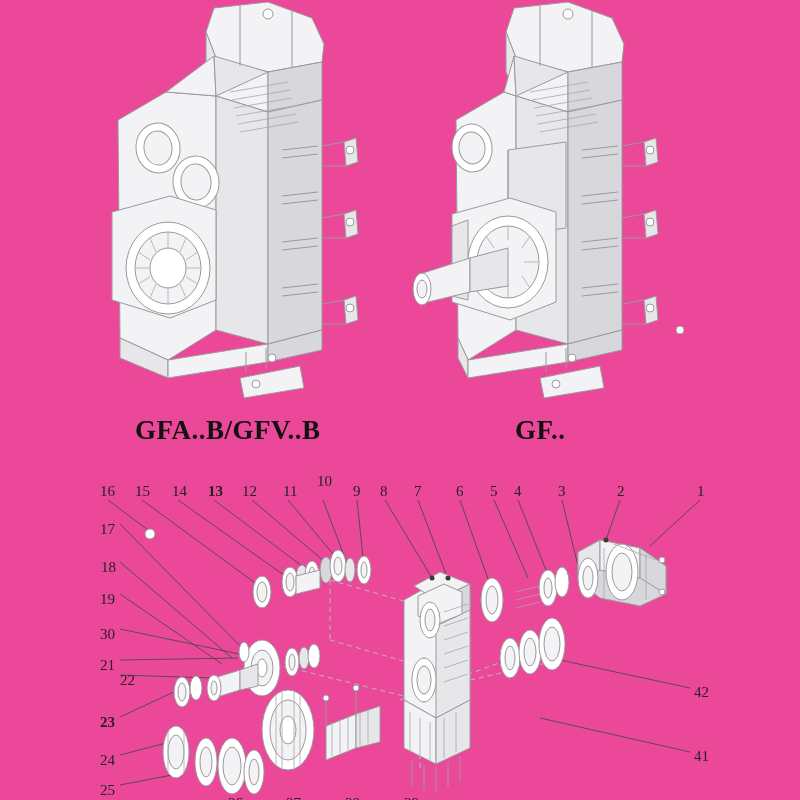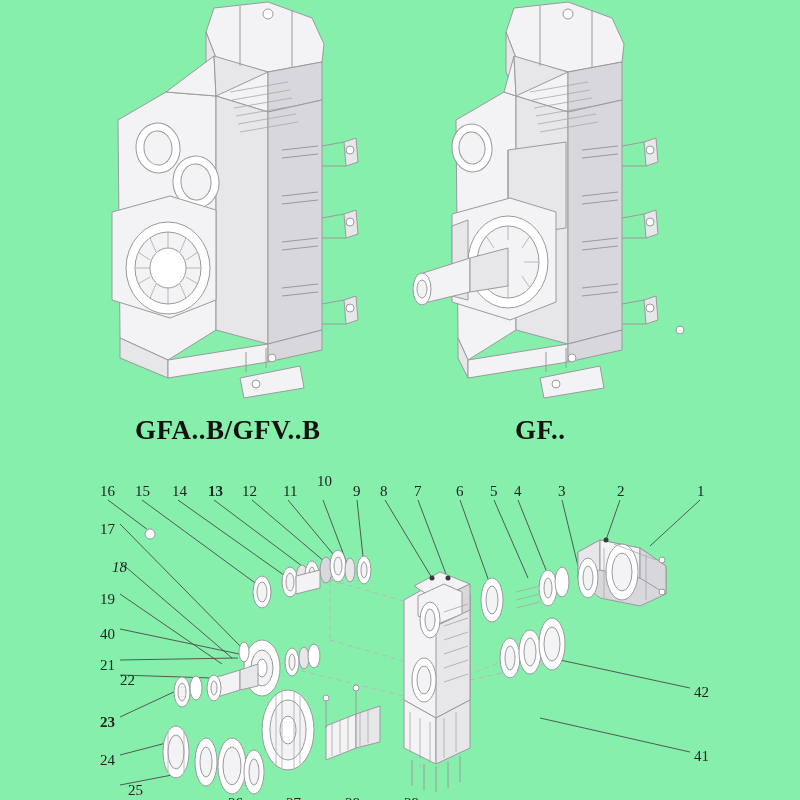--- a/index.html
+++ b/index.html
@@ -11,21 +11,21 @@
     width: 800px;
     height: 800px;
     font-family: "Liberation Serif", serif;
     overflow: hidden;
     position: relative;
   }
   #page {
     position: relative;
     width: 800px;
     height: 800px;
-    background: #86efac;
+    background: #ec4899;
   }
   .drawing-layer {
     position: absolute;
     inset: 0;
   }
   .label {
     position: absolute;
     font-family: "Liberation Serif", serif;
     color: #1a1a1a;
     white-space: nowrap;
@@ -481,28 +481,28 @@
       <div class="label callout-num" style="left: 353px; top: 483px;">9</div>
       <div class="label callout-num" style="left: 380px; top: 483px;">8</div>
       <div class="label callout-num" style="left: 414px; top: 483px;">7</div>
       <div class="label callout-num" style="left: 456px; top: 483px;">6</div>
       <div class="label callout-num" style="left: 490px; top: 483px;">5</div>
       <div class="label callout-num" style="left: 514px; top: 483px;">4</div>
       <div class="label callout-num" style="left: 558px; top: 483px;">3</div>
       <div class="label callout-num" style="left: 617px; top: 483px;">2</div>
       <div class="label callout-num" style="left: 697px; top: 483px;">1</div>
       <div class="label callout-num" style="left: 100px; top: 521px;">17</div>
-      <div class="label callout-num" style="left: 112px; top: 559px; font-style: italic;">18</div>
+      <div class="label callout-num" style="left: 101px; top: 559px;">18</div>
       <div class="label callout-num" style="left: 100px; top: 591px; text-align: center;">19</div>
-      <div class="label callout-num" style="left: 100px; top: 626px;">40</div>
+      <div class="label callout-num" style="left: 100px; top: 626px;">30</div>
       <div class="label callout-num" style="left: 100px; top: 657px;">21</div>
       <div class="label callout-num" style="left: 100px; top: 672px; margin-left: 20px;">22</div>
       <div class="label callout-num" style="left: 100px; top: 714px; font-weight: bold;">23</div>
       <div class="label callout-num" style="left: 100px; top: 752px;">24</div>
-      <div class="label callout-num" style="left: 100px; top: 782px; margin-left: 28px;">25</div>
+      <div class="label callout-num" style="left: 100px; top: 782px;">25</div>
       <div class="label callout-num" style="left: 694px; top: 684px;">42</div>
       <div class="label callout-num" style="left: 694px; top: 748px;">41</div>
       <div class="label callout-num" style="left: 228px; top: 795px;">26</div>
       <div class="label callout-num" style="left: 286px; top: 795px;">27</div>
       <div class="label callout-num" style="left: 345px; top: 795px;">28</div>
       <div class="label callout-num" style="left: 404px; top: 795px;">29</div>
     </div>
 
 </div>
 

